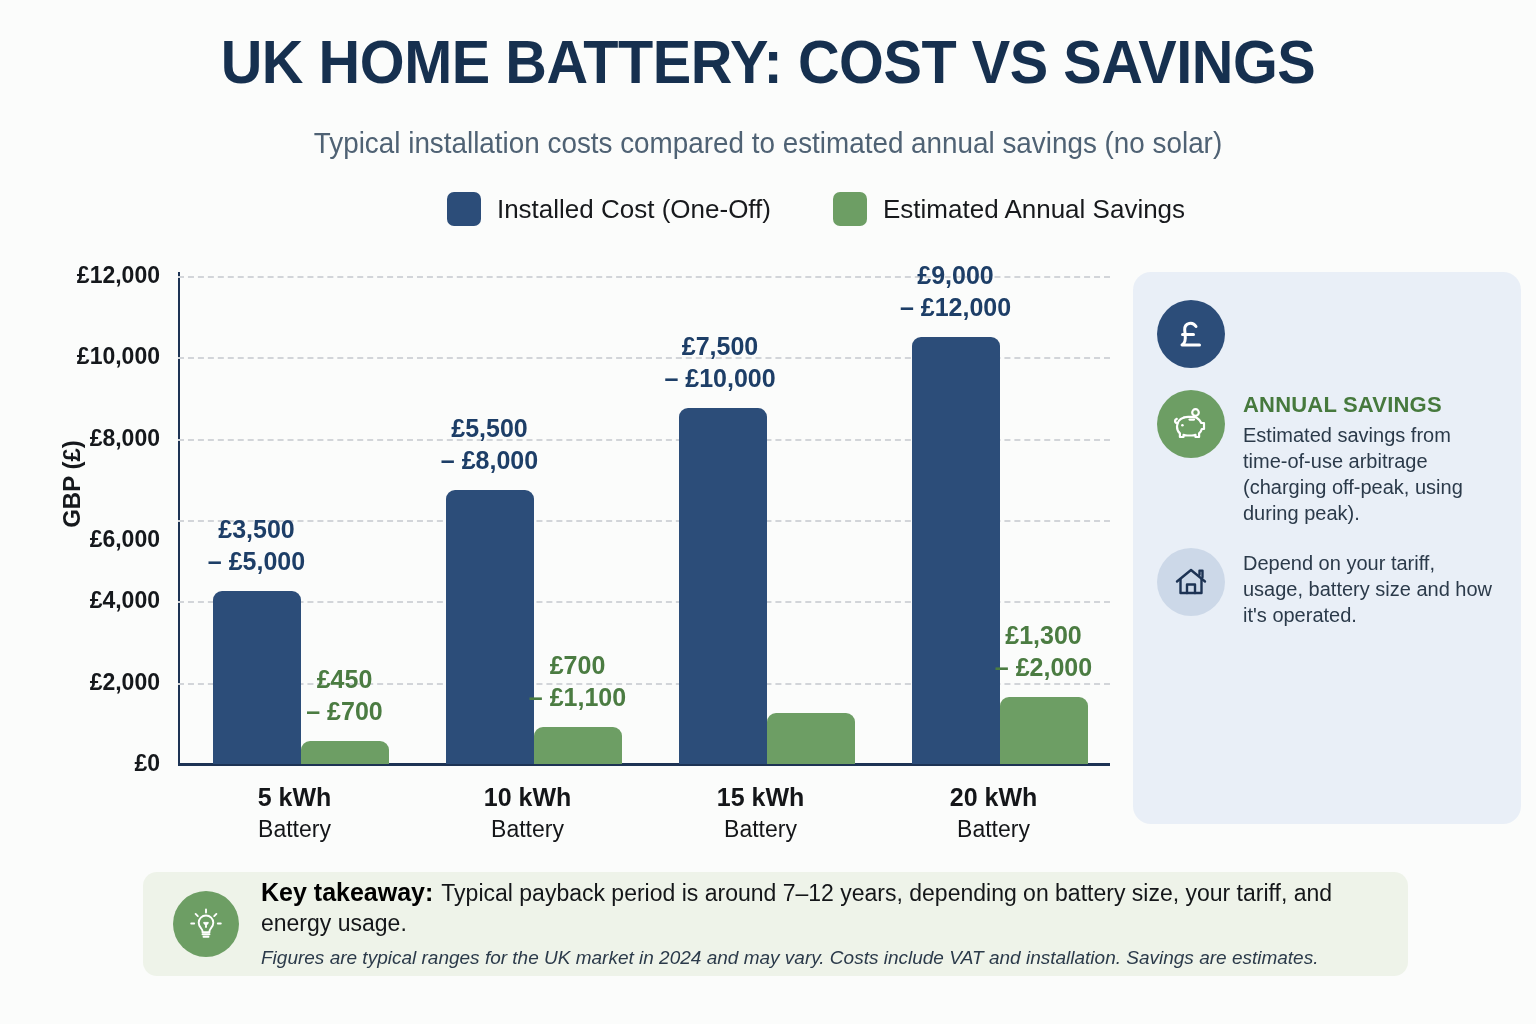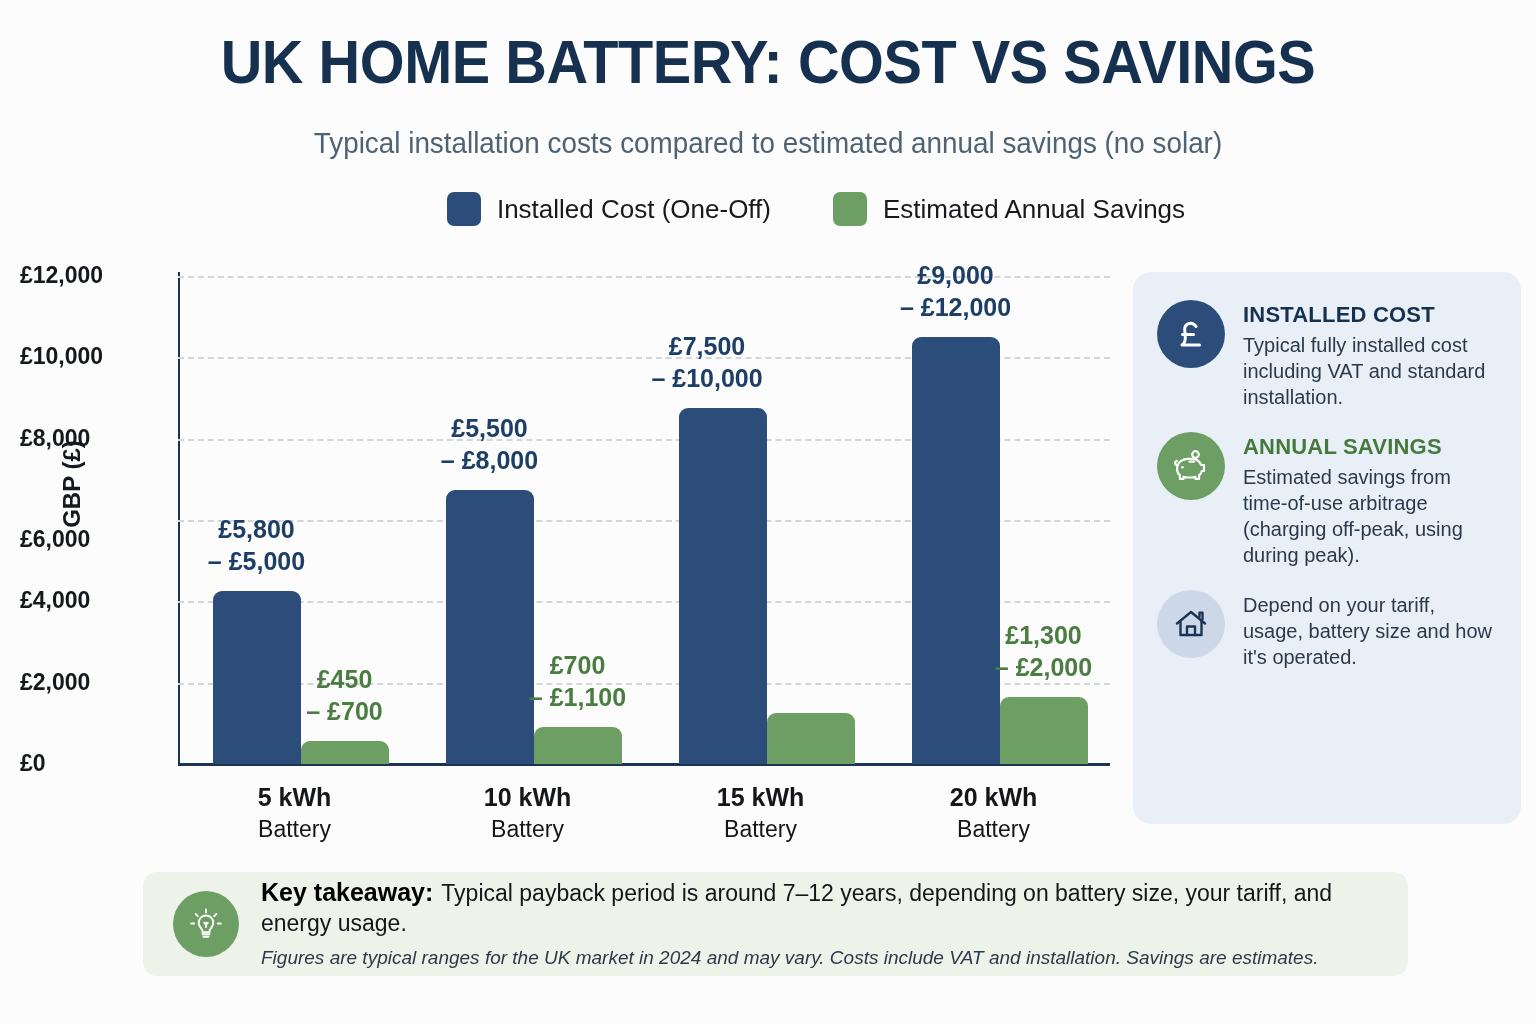--- a/index.html
+++ b/index.html
@@ -103,21 +103,21 @@
     left: 178px;
     top: 763px;
     width: 932px;
     height: 3px;
     background: #1d3354;
   }
   .ytick {
     position: absolute;
     right: 1376px;
     width: 140px;
-    text-align: left;
+    text-align: right;
     font-size: 23px;
     line-height: 23px;
     font-weight: bold;
     color: #15181c;
   }
   .ylabel {
     position: absolute;
     left: -8px;
     top: 470px;
     width: 160px;
@@ -284,27 +284,27 @@
   <div class="axis-x"></div>
 
   <div class="chart-area" id="chart-area">
       <div class="grid-line" style="top: 406.667px;"></div>
       <div class="grid-line" style="top: 325.333px;"></div>
       <div class="grid-line" style="top: 244px;"></div>
       <div class="grid-line" style="top: 162.667px;"></div>
       <div class="grid-line" style="top: 81.3333px;"></div>
       <div class="grid-line" style="top: 0px;"></div>
       <div class="bar cost" style="left: 34.5px; width: 88px; height: 172.833px;"></div>
-      <div class="bar-value cost" style="left: -21.5px; width: 200px; top: 237.167px;">£5,800
+      <div class="bar-value cost" style="left: -21.5px; width: 200px; top: 237.167px;">£3,500
 – £5,000</div>
       <div class="bar cost" style="left: 267.5px; width: 88px; height: 274.5px;"></div>
       <div class="bar-value cost" style="left: 211.5px; width: 200px; top: 135.5px;">£5,500
 – £8,000</div>
       <div class="bar cost" style="left: 500.5px; width: 88px; height: 355.833px;"></div>
-      <div class="bar-value cost" style="left: 429px; width: 200px; top: 54.1667px;">£7,500
+      <div class="bar-value cost" style="left: 442px; width: 200px; top: 54.1667px;">£7,500
 – £10,000</div>
       <div class="bar cost" style="left: 733.5px; width: 88px; height: 427px;"></div>
       <div class="bar-value cost" style="left: 677.5px; width: 200px; top: -17px;">£9,000
 – £12,000</div>
       <div class="bar save" style="left: 122.5px; width: 88px; height: 23.3833px;"></div>
       <div class="bar-value save" style="left: 66.5px; width: 200px; top: 386.617px;">£450
 – £700</div>
       <div class="bar save" style="left: 355.5px; width: 88px; height: 36.6px;"></div>
       <div class="bar-value save" style="left: 299.5px; width: 200px; top: 373.4px;">£700
 – £1,100</div>
@@ -322,24 +322,20 @@
 
   <div class="sidebar">
 
     <div class="side-card">
       <div class="side-icon" style="background:#2c4d79">
         <svg width="40" height="40" viewBox="0 0 40 40" fill="none" stroke="#ffffff" stroke-width="3" stroke-linecap="round" stroke-linejoin="round">
           <path d="M25 12.5c-1.6-2.4-4.2-3.6-6.8-3-3 .7-4.7 3.3-4.5 6.4.3 4 1.2 7.6.2 11.2-.5 1.8-1.6 3-2.9 3.9h17.5"></path>
           <path d="M11.5 20.5h11"></path>
         </svg>
       </div>
-      <div class="side-text">
-        <div class="side-head navy">INSTALLED COST</div>
-        <div class="side-body">Typical fully installed cost including VAT and standard installation.</div>
-      </div>
     </div>
 
     <div class="side-card">
       <div class="side-icon" style="background:#6d9e64">
         <svg width="42" height="42" viewBox="0 0 42 42" fill="none" stroke="#ffffff" stroke-width="2.2" stroke-linecap="round" stroke-linejoin="round">
           <path d="M14 14.5c-4.2 1.4-7 5-7 9.2 0 2.6 1.1 5 2.9 6.7V34h3.6v-2.1c1.2.4 2.5.6 3.8.6h4.4c1.3 0 2.6-.2 3.8-.6V34h3.6v-3.6c1.3-1.2 2.3-2.7 2.7-4.4h2.2v-6h-2.7c-.8-2.1-2.4-3.9-4.4-5"></path>
           <path d="M14 14.5c1.3-.4 2.7-.6 4.1-.6h4.4c1.3 0 2.5.2 3.6.5"></path>
           <circle cx="12.4" cy="22.2" r="1.3" fill="#ffffff" stroke="none"></circle>
           <path d="M7.6 20.4c-1.5-.4-2.6-1.2-2.6-2.4 0-.9.7-1.7 1.8-2.1"></path>
           <circle cx="25.5" cy="9.5" r="3.3"></circle>

